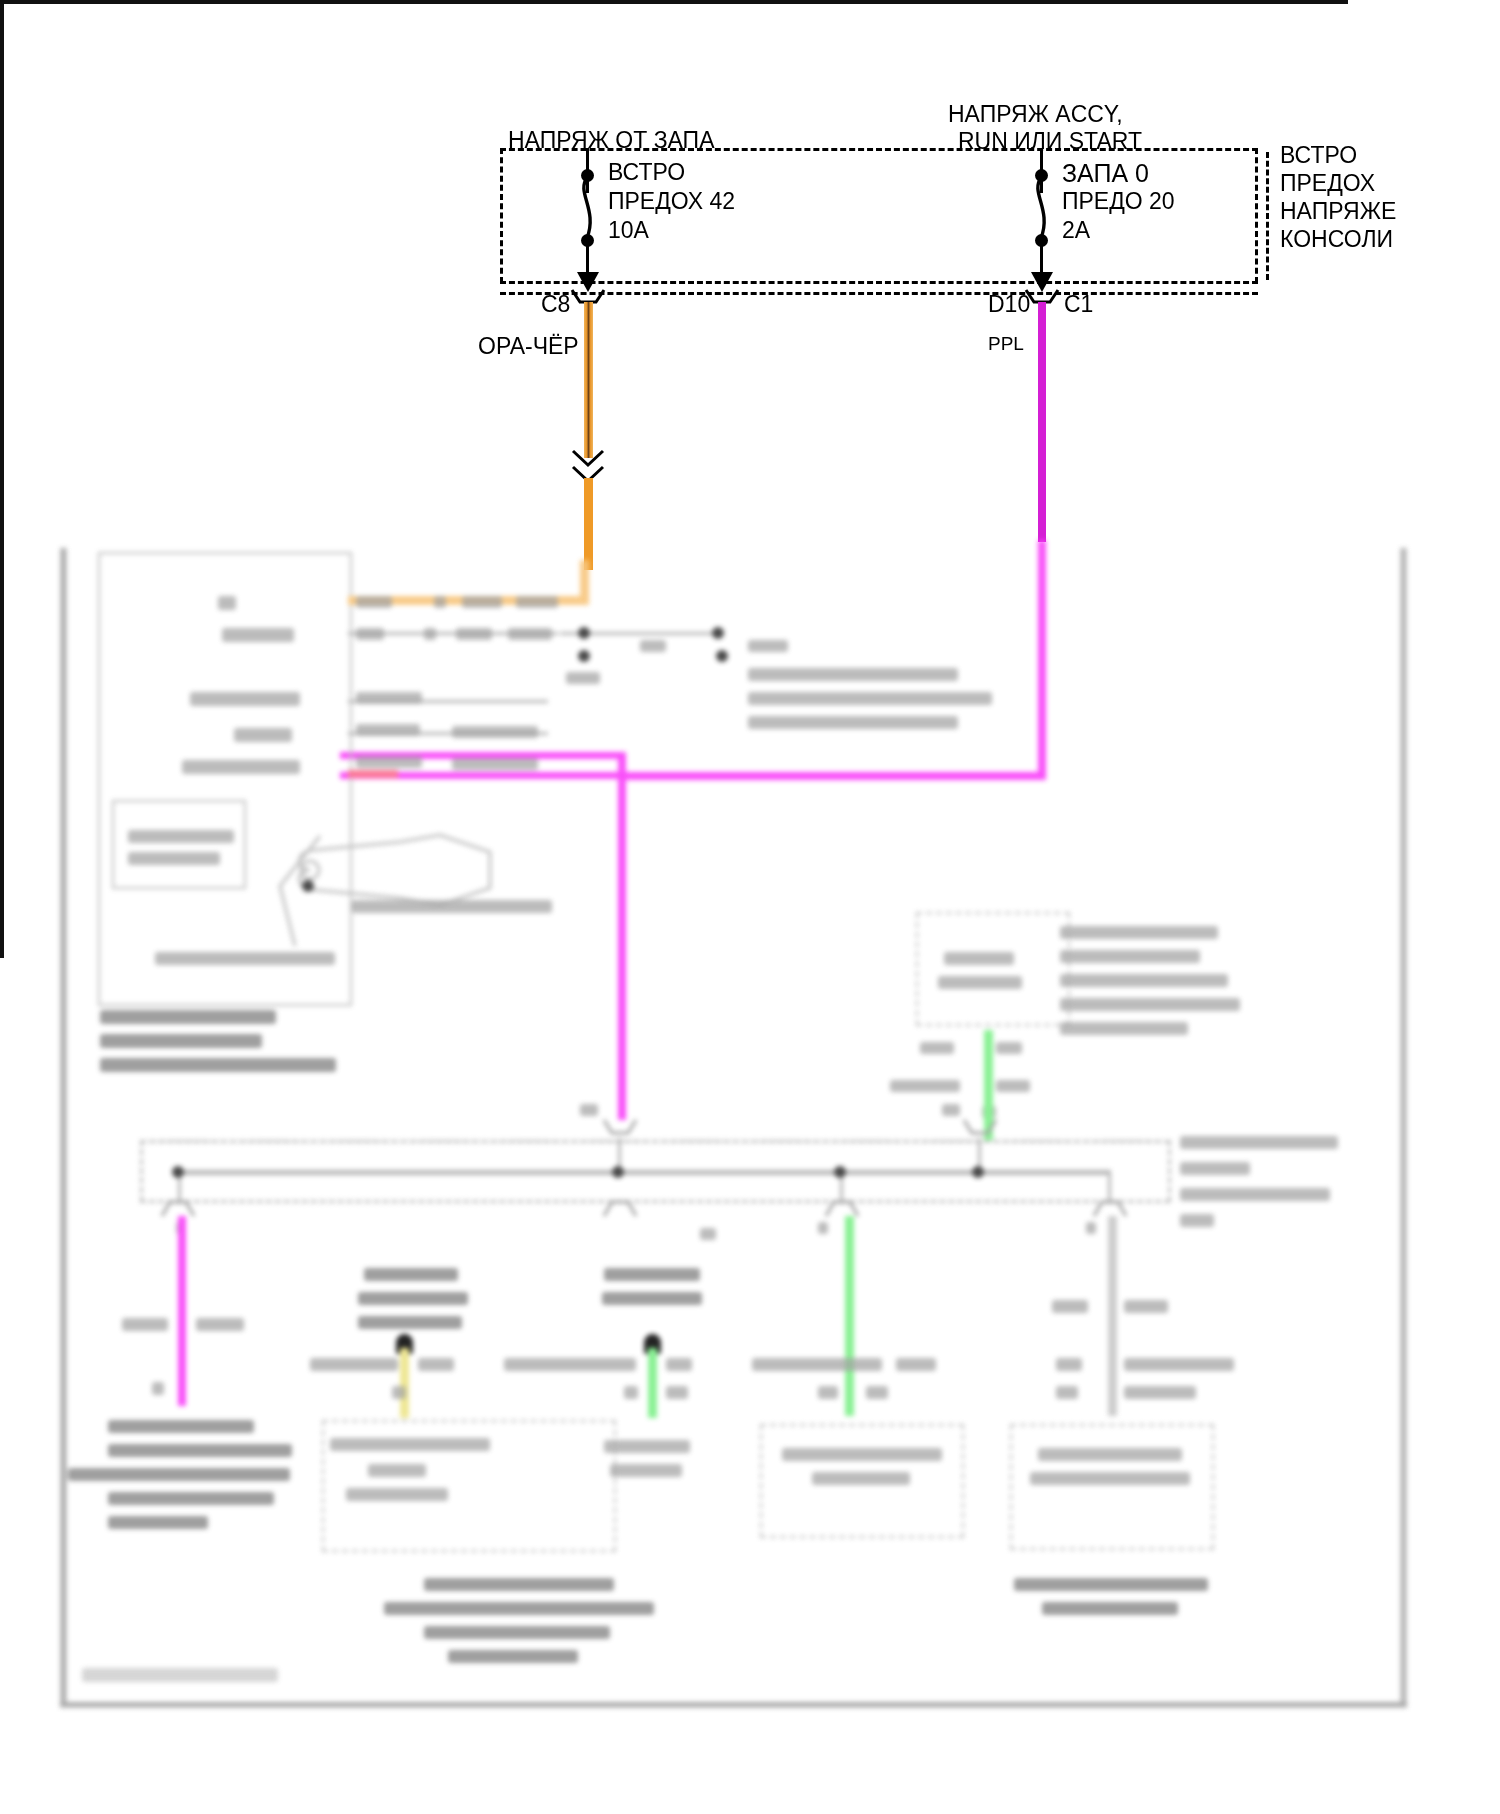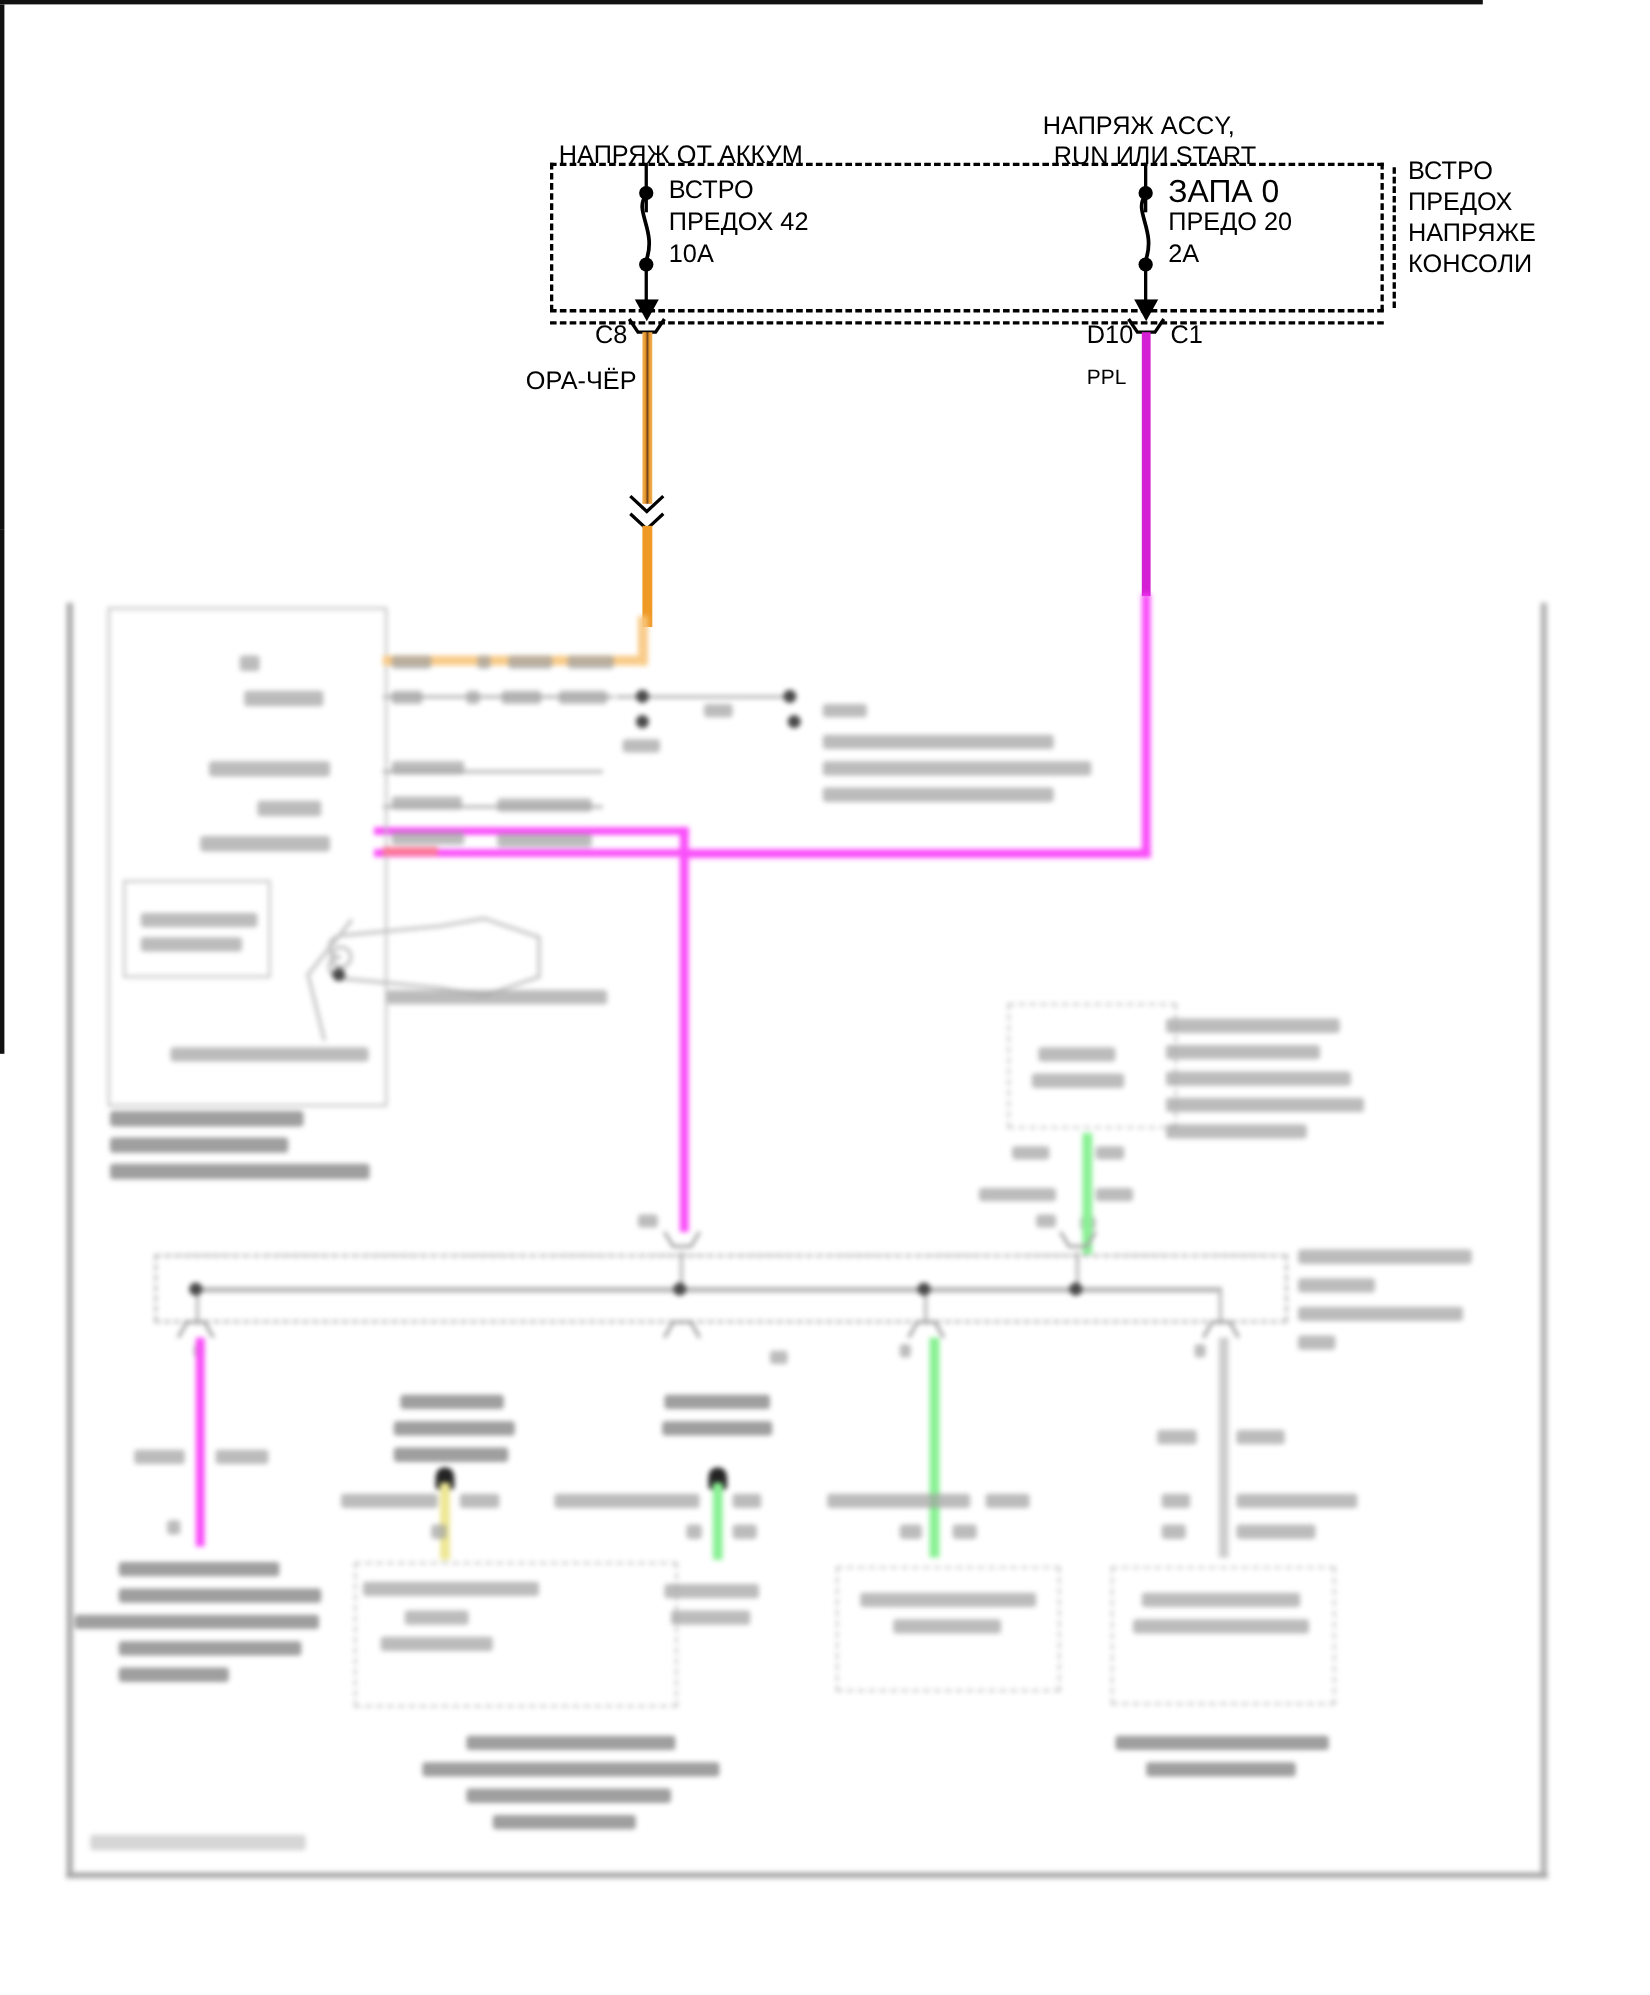--- a/index.html
+++ b/index.html
@@ -61,21 +61,21 @@
 </style>
 </head>
 <body>
 
 <div id="stage">
 
   <div class="frame-top"></div>
   <div class="frame-left-sharp"></div>
   <div class="frame-right-sharp"></div>
 
-  <div class="txt" style="left:508px;top:126px;font-size:23px;font-weight:400;">НАПРЯЖ ОТ АККУМ</div>
+  <div class="txt" style="left:508px;top:126px;font-size:23px;font-weight:400;">НАПРЯЖ ОТ ЗАПА</div>
 
   <div class="txt" style="left:948px;top:100px;font-size:23px;">НАПРЯЖ ACCY,</div>
   <div class="txt" style="left:958px;top:127px;font-size:23px;">RUN ИЛИ START</div>
 
   <div class="dash-h" style="left:500px;top:148px;width:758px;"></div>
 
   <div class="dash-v" style="left:500px;top:148px;height:135px;"></div>
 
   <div class="dash-h" style="left:500px;top:281px;width:758px;"></div>
 
@@ -125,21 +125,21 @@
   <div class="dot" style="left:1035px;top:169px;"></div>
   <svg class="fuse" style="left:1028px;top:176px;" viewBox="0 0 26 64">
     <path d="M13 2 C 2 16, 24 34, 13 62" stroke="#000" stroke-width="3.4" fill="none"></path>
   </svg>
   <div class="dot" style="left:1035px;top:234px;"></div>
   <div class="vline" style="left:1040px;top:240px;height:44px;"></div>
   <svg class="abs" style="left:1029px;top:272px;width:26px;height:22px;">
     <polygon points="2,0 24,0 13,20" fill="#000"></polygon>
   </svg>
 
-  <div class="txt" style="left:1062px;top:158px;font-size:29px;">ЗАПА 0</div>
+  <div class="txt" style="left:1062px;top:158px;font-size:25px;">ЗАПА 0</div>
   <div class="txt" style="left:1062px;top:187px;font-size:23px;">ПРЕДО 20</div>
   <div class="txt" style="left:1062px;top:216px;font-size:23px;">2A</div>
 
   <svg class="abs" style="left:1024px;top:288px;width:36px;height:20px;">
     <path d="M2 2 L10 14 L26 14 L34 2" stroke="#000" stroke-width="3" fill="none"></path>
   </svg>
   <div class="txt" style="left:988px;top:290px;font-size:23px;">D10</div>
   <div class="txt" style="left:1064px;top:290px;font-size:23px;">C1</div>
 
   <div class="w-ppl" style="left:1038px;top:302px;height:240px;"></div>

